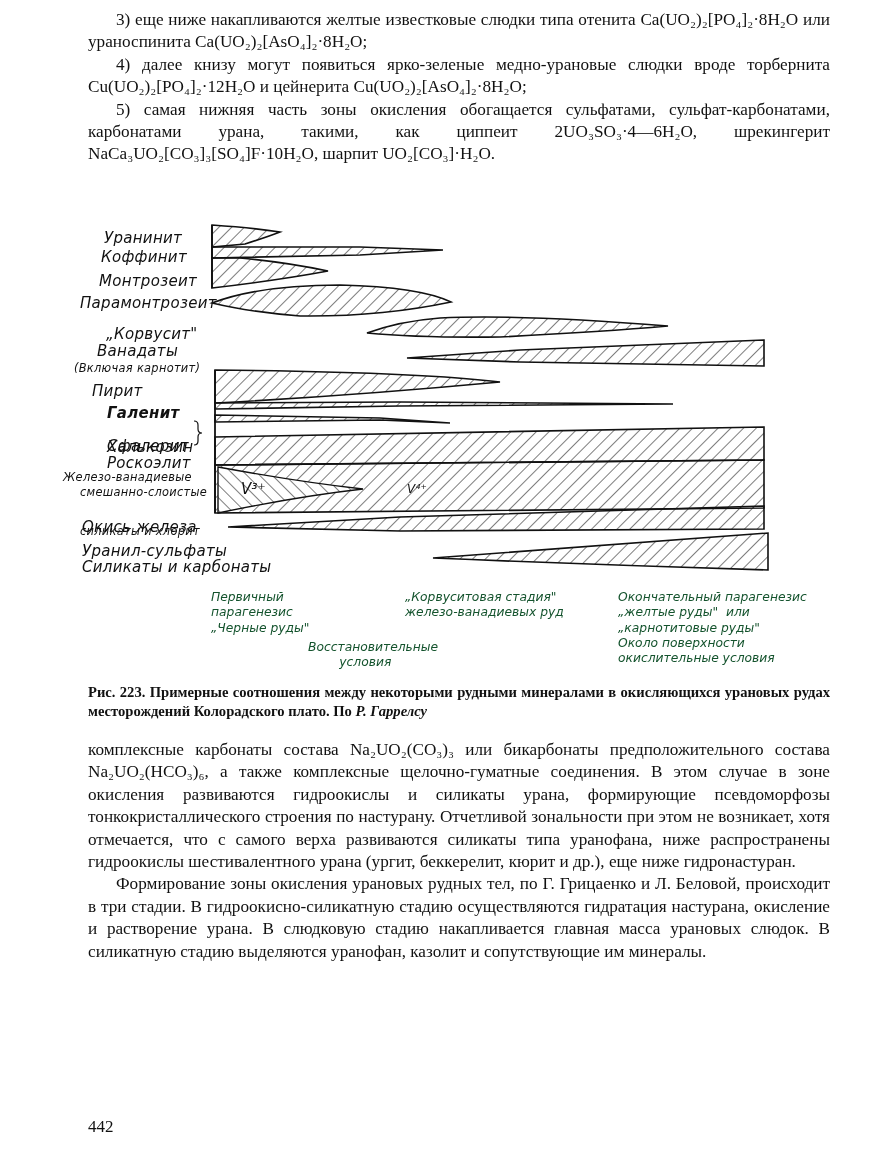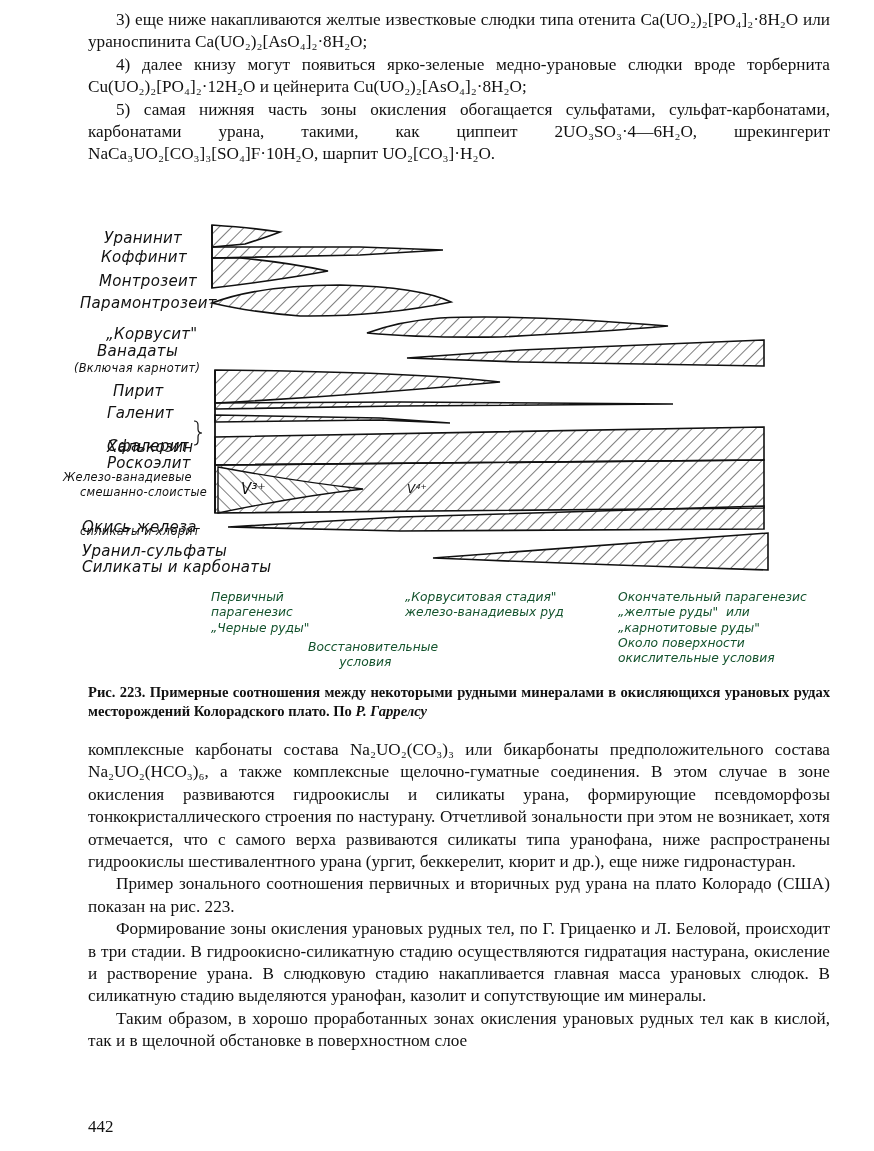--- a/index.html
+++ b/index.html
@@ -80,22 +80,22 @@
     <div class="lbl" style="left:241px;top:482px;font-size:15px;">V³⁺</div>
     <div class="lbl" style="left:407px;top:482px;font-size:12px;">V⁴⁺</div>
 
     <div class="lbl" style="left:104px;top:231px;">Уранинит</div>
     <div class="lbl" style="left:101px;top:250px;">Коффинит</div>
     <div class="lbl" style="left:99px;top:274px;">Монтрозеит</div>
     <div class="lbl" style="left:80px;top:296px;">Парамонтрозеит</div>
     <div class="lbl" style="left:106px;top:327px;">„Корвусит"</div>
     <div class="lbl" style="left:97px;top:344px;">Ванадаты</div>
     <div class="lbl small" style="left:74px;top:362px;">(Включая карнотит)</div>
-    <div class="lbl" style="left:113px;top:384px;">Пирит</div>
-    <div class="lbl" style="left:107px;top:406px;">Галенит</div>
+    <div class="lbl" style="left:92px;top:384px;">Пирит</div>
+    <div class="lbl" style="left:107px;top:406px;font-weight:bold;">Галенит</div>
     <div class="lbl" style="left:107px;top:439px;">Сфалерит</div>
     <div class="lbl" style="left:107px;top:440px;">Халькозин</div>
     <div class="lbl" style="left:107px;top:456px;">Роскоэлит</div>
     <div class="lbl small" style="left:63px;top:471px;">Железо-ванадиевые</div>
     <div class="lbl small" style="left:80px;top:486px;">смешанно-слоистые</div>
     <div class="lbl small" style="left:80px;top:525px;">силикаты и хлорит</div>
     <div class="lbl" style="left:82px;top:520px;">Окись железа</div>
     <div class="lbl" style="left:82px;top:544px;">Уранил-сульфаты</div>
     <div class="lbl" style="left:82px;top:560px;">Силикаты и карбонаты</div>
 
@@ -113,19 +113,17 @@
 окислительные условия</div>
   </div>
 
   <div class="caption">
     <span>Рис. 223. Примерные соотношения между некоторыми рудными минералами в окисляющихся урановых рудах месторождений Колорадского плато. По</span>
     <span class="auth">Р. Гаррелсу</span>
   </div>
 
   <div class="text-block" style="top:739px;">
     <p class="cont">комплексные карбонаты состава Na₂UO₂(CO₃)₃ или бикарбонаты предположительного состава Na₂UO₂(HCO₃)₆, а также комплексные щелочно-гуматные соединения. В этом случае в зоне окисления развиваются гидроокислы и силикаты урана, формирующие псевдоморфозы тонкокристаллического строения по настурану. Отчетливой зональности при этом не возникает, хотя отмечается, что с самого верха развиваются силикаты типа уранофана, ниже распространены гидроокислы шестивалентного урана (ургит, беккерелит, кюрит и др.), еще ниже гидронастуран.</p>
-    <p class="ind">Пример зонального соотношения первичных и вторичных руд урана на плато Колорадо (США) показан на рис. 223.</p>
     <p class="ind">Формирование зоны окисления урановых рудных тел, по Г. Грицаенко и Л. Беловой, происходит в три стадии. В гидроокисно-силикатную стадию осуществляются гидратация настурана, окисление и растворение урана. В слюдковую стадию накапливается главная масса урановых слюдок. В силикатную стадию выделяются уранофан, казолит и сопутствующие им минералы.</p>
-    <p class="ind">Таким образом, в хорошо проработанных зонах окисления урановых рудных тел как в кислой, так и в щелочной обстановке в поверхностном слое</p>
   </div>
 
   <div class="page-num">442</div>
 </div>
 
 </body></html>

